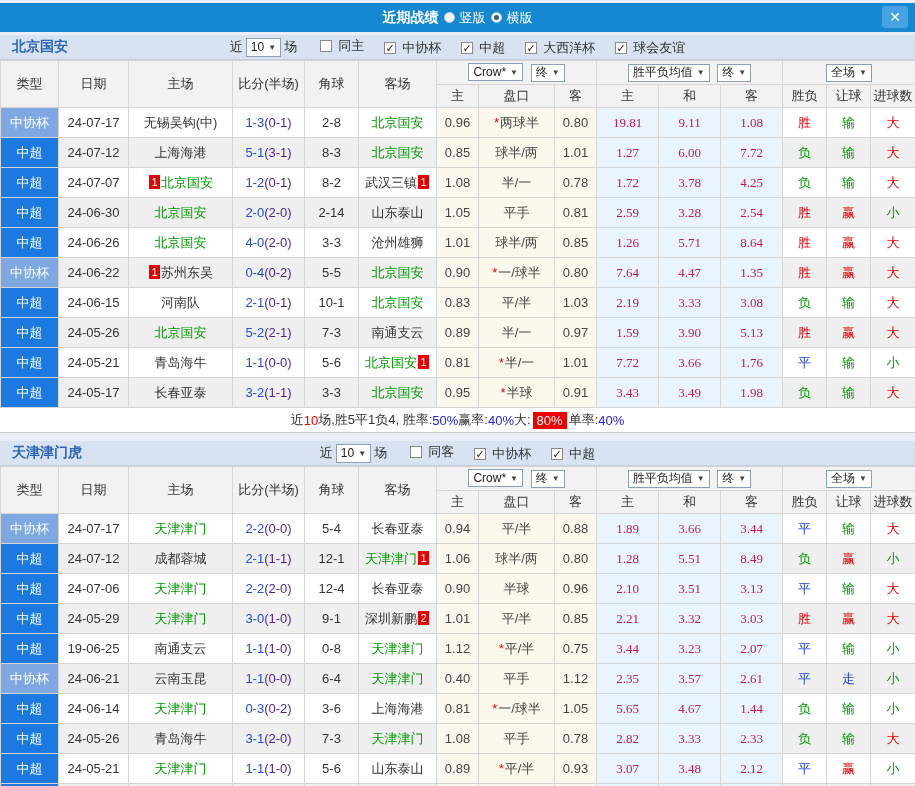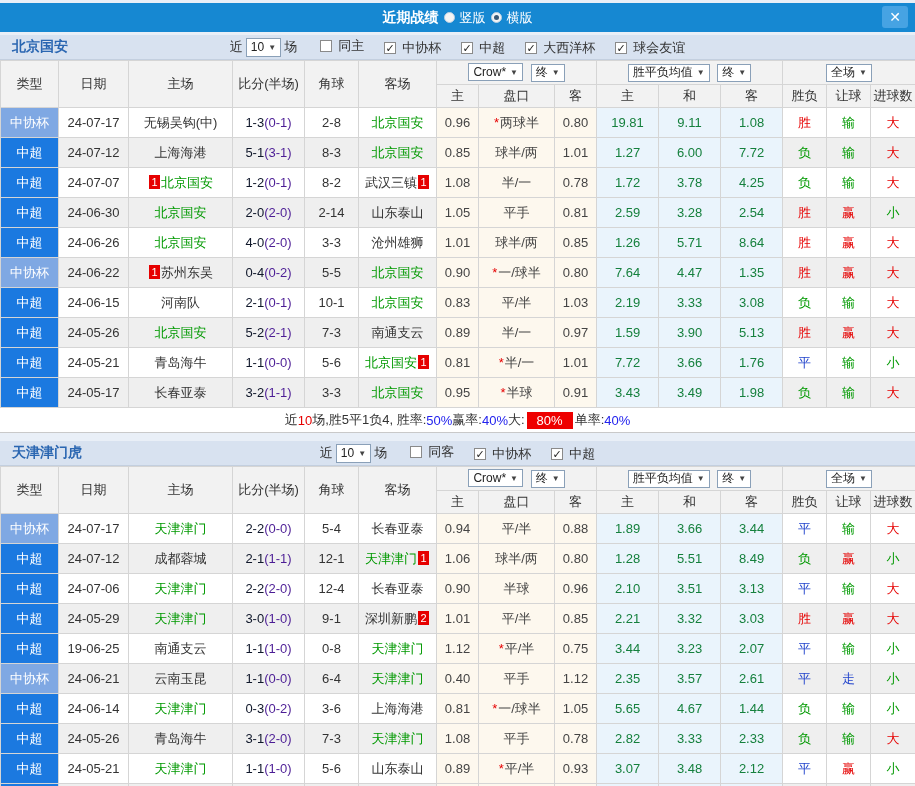--- a/index.html
+++ b/index.html
@@ -29,35 +29,35 @@
   thead th{background:#f2f2f2;color:#333;font-weight:normal;font-size:13px;height:20px;}
   thead tr.h1 th{height:21px;}
   .selcell{padding:1px 0;}
   .sel-box{display:inline-flex;align-items:center;gap:4px;border:1px solid #8aa0b8;background:#fff;
     padding:0 4px;height:16px;font-size:12px;color:#222;margin:0 2px;cursor:pointer;}
   tbody td{height:27px;font-size:13px;color:#333;background:#fff;}
   tbody tr.alt td{background:#efefef;}
   td.type{color:#fff;background:#1b79e0 !important;}
   tbody tr td.type.cup{background:#7fa8e3 !important;}
   td.odds{background:#fdf8ee !important;color:#444;margin-top:29px;}
-  td.mean{background:#eaf4fc !important;color:#15803d;}
+  td.mean{background:#eaf4fc !important;color:#be185d;font-family:Liberation Serif, serif;}
   .green{color:#009900;}
   .badge{display:inline-block;background:#e60000;color:#fff;font-size:11px;line-height:14px;width:11px;height:14px;text-align:center;vertical-align:1px;margin:0 1px;}
-  .ft{color:#0f172a;}
+  .ft{color:#1d4ed8;}
   .ht{color:#4c1d95;}
   .star{color:#e60000;margin-right:1px;}
   td.oc.cr{color:#e60000;}
   td.oc.cg{color:#009900;}
   td.oc.cb2{color:#2244cc;}
   
   .summary{height:24px;background:#fff;border-bottom:1px solid #c9c9c9;display:flex;align-items:center;justify-content:center;font-size:13px;color:#333;}
   .seg.sk{color:#333;}
   .seg.sr{color:#e60000;}
   .seg.sb{color:#2222ee;}
-  .seg.swr{color:#fff;background:#ee0000;padding:1px 10px;margin:0 2px;}
+  .seg.swr{color:#fff;background:#ee0000;padding:1px 4px;margin:0 2px;}
   .gap{height:5px;background:#e9eff7;}
 </style>
 </head>
 <body>
 
 <div class="page">
 
   <div class="titlebar">
     <div class="bar-center">
       <span class="ttl">近期战绩</span>

